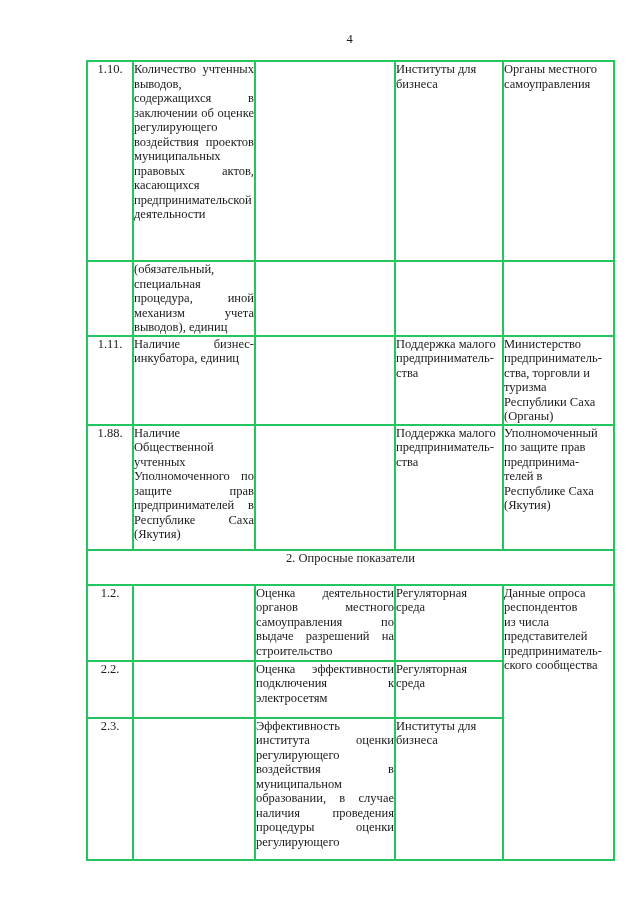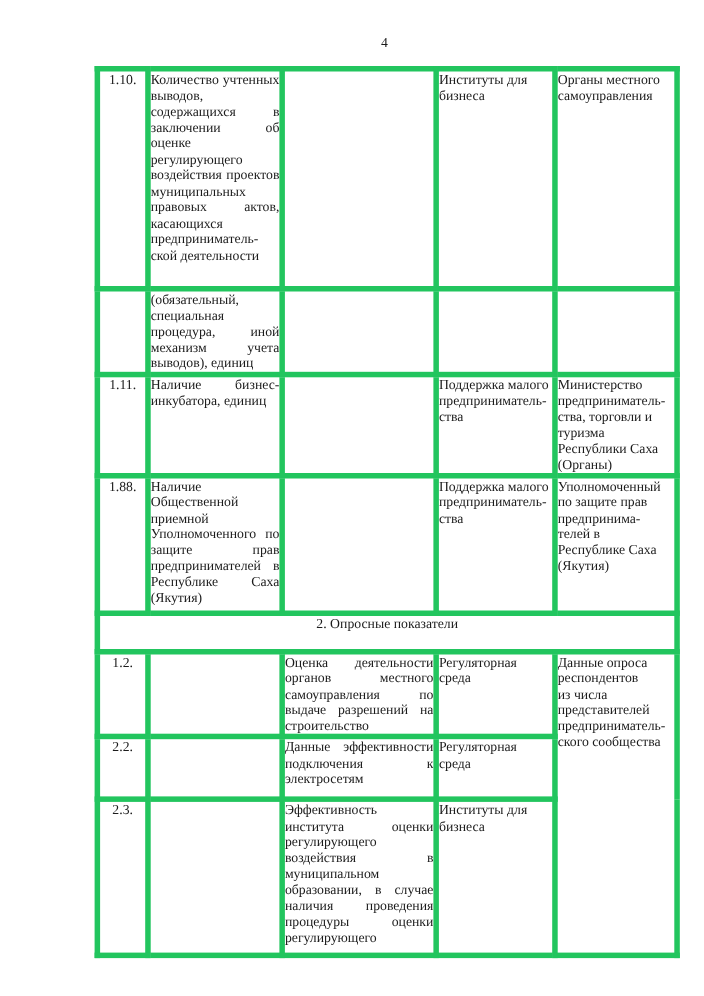--- a/index.html
+++ b/index.html
@@ -25,21 +25,21 @@
   }
   table.doc-table {
     position: absolute;
     left: 86px;
     top: 60px;
     width: 527px;
     border-collapse: collapse;
     table-layout: fixed;
   }
   table.doc-table td {
-    border: 5px solid #22c55e;
+    border: 2px solid #22c55e;
     vertical-align: top;
     padding: 0;
     overflow: hidden;
     word-wrap: break-word;
   }
   td.num {
     text-align: center;
     padding-top: 2px;
   }
   td.just {
@@ -99,21 +99,21 @@
     <td class="cent">Министерство
 предприниматель-
 ства, торговли и
 туризма
 Республики Саха
 (Органы)</td>
   </tr>
 
   <tr style="height:125px">
     <td class="num">1.88.</td>
-    <td class="just">Наличие Общественной приемной Уполномоченного по защите прав предпринимателей в Республике Саха (Якутия)</td>
+    <td class="just">Наличие Общественной учтенных Уполномоченного по защите прав предпринимателей в Республике Саха (Якутия)</td>
     <td></td>
     <td class="cent">Поддержка малого
 предприниматель-
 ства</td>
     <td class="cent">Уполномоченный
 по защите прав
 предпринима-
 телей в
 Республике Саха
 (Якутия)</td>
@@ -133,21 +133,21 @@
 респондентов
 из числа
 представителей
 предприниматель-
 ского сообщества</td>
   </tr>
 
   <tr style="height:57px">
     <td class="num">2.2.</td>
     <td></td>
-    <td class="just">Данные эффективности подключения к электросетям</td>
+    <td class="just">Оценка эффективности подключения к электросетям</td>
     <td class="cent">Регуляторная
 среда</td>
   </tr>
 
   <tr style="height:142px">
     <td class="num">2.3.</td>
     <td></td>
     <td class="just">Эффективность института оценки регулирующего воздействия в муниципальном образовании, в случае наличия проведения процедуры оценки регулирующего</td>
     <td class="cent">Институты для
 бизнеса</td>

